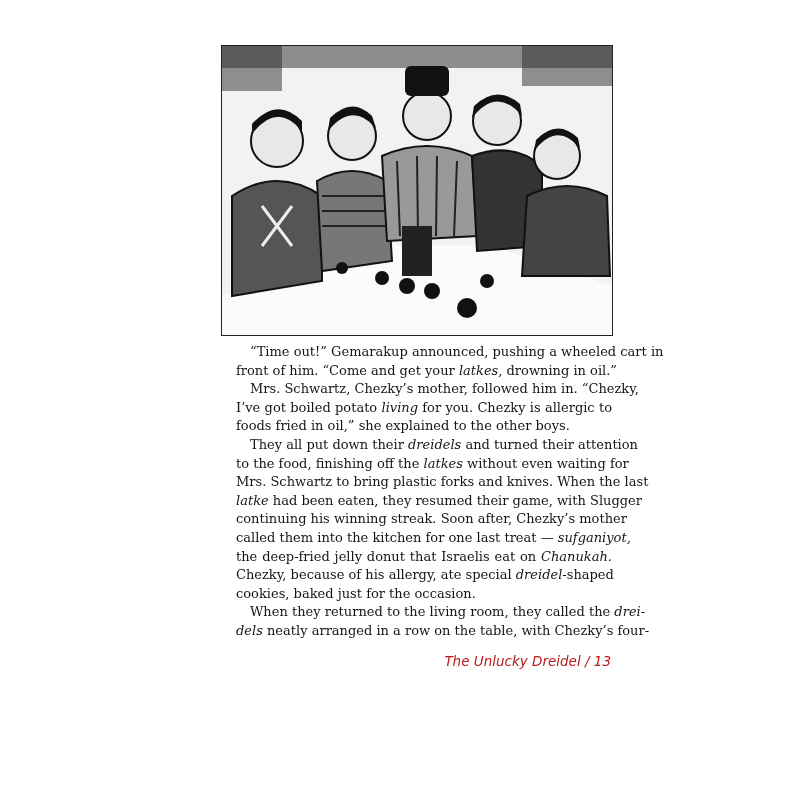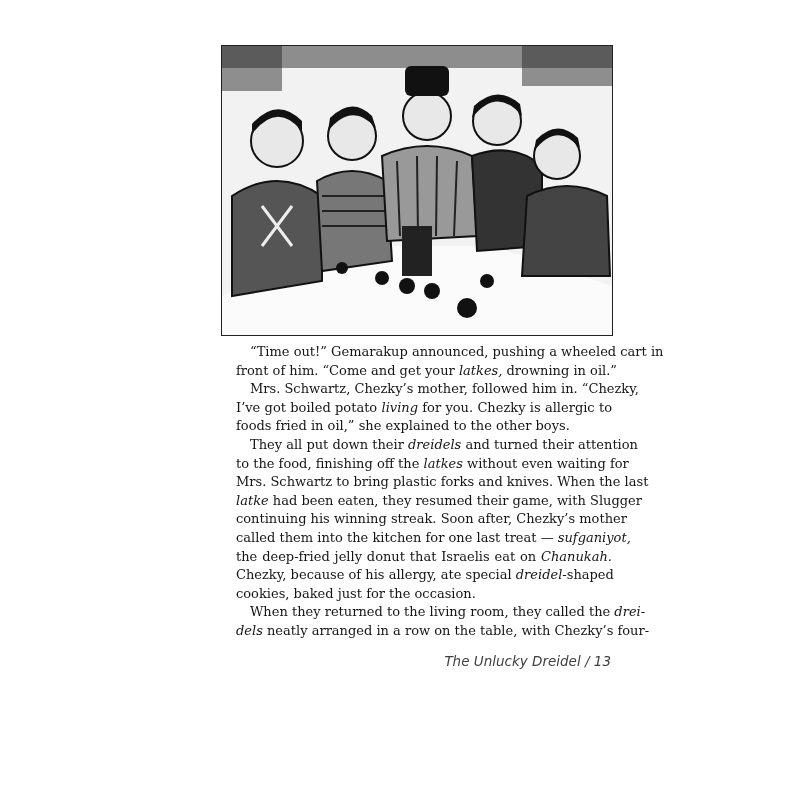--- a/index.html
+++ b/index.html
@@ -5,21 +5,21 @@
   html, body { margin: 0; padding: 0; background: #ffffff; }
   body { width: 800px; height: 800px; position: relative; overflow: hidden; font-family: "DejaVu Serif", "Liberation Serif", serif; color: #151515; }
   .illustration { position: absolute; left: 221px; top: 45px; width: 390px; height: 289px; border: 1px solid #222; background: #f4f4f4; overflow: hidden; }
   .illustration svg { display: block; width: 100%; height: 100%; }
   .body-text { position: absolute; left: 222px; top: 343px; width: 390px; font-size: 13px; line-height: 18.6px; text-align: justify; }
   .body-text p { margin: 0; text-indent: 14px; }
   .body-text .line { display: block; text-align: justify; text-align-last: justify; white-space: nowrap; }
   .body-text .line.last { text-align-last: left; }
   .body-text .line.indent { padding-left: 14px; }
   .body-text i { font-style: italic; }
-  .footer { position: absolute; left: 420px; top: 653px; width: 191px; text-align: right; font-family: "DejaVu Sans", sans-serif; font-style: italic; font-size: 13.5px; color: #404040; }
+  .footer { position: absolute; left: 420px; top: 653px; width: 191px; text-align: right; font-family: "DejaVu Sans", sans-serif; font-style: italic; font-size: 13.5px; color: #b91c1c; }
 </style>
 </head>
 <body>
 
 <div class="illustration">
   <svg viewBox="0 0 390 289" xmlns="http://www.w3.org/2000/svg">
     <rect x="0" y="0" width="390" height="289" fill="#f2f2f2"></rect>
 
     <rect x="0" y="0" width="390" height="22" fill="#3a3a3a" opacity="0.55"></rect>
     <rect x="0" y="0" width="60" height="45" fill="#2a2a2a" opacity="0.5"></rect>

